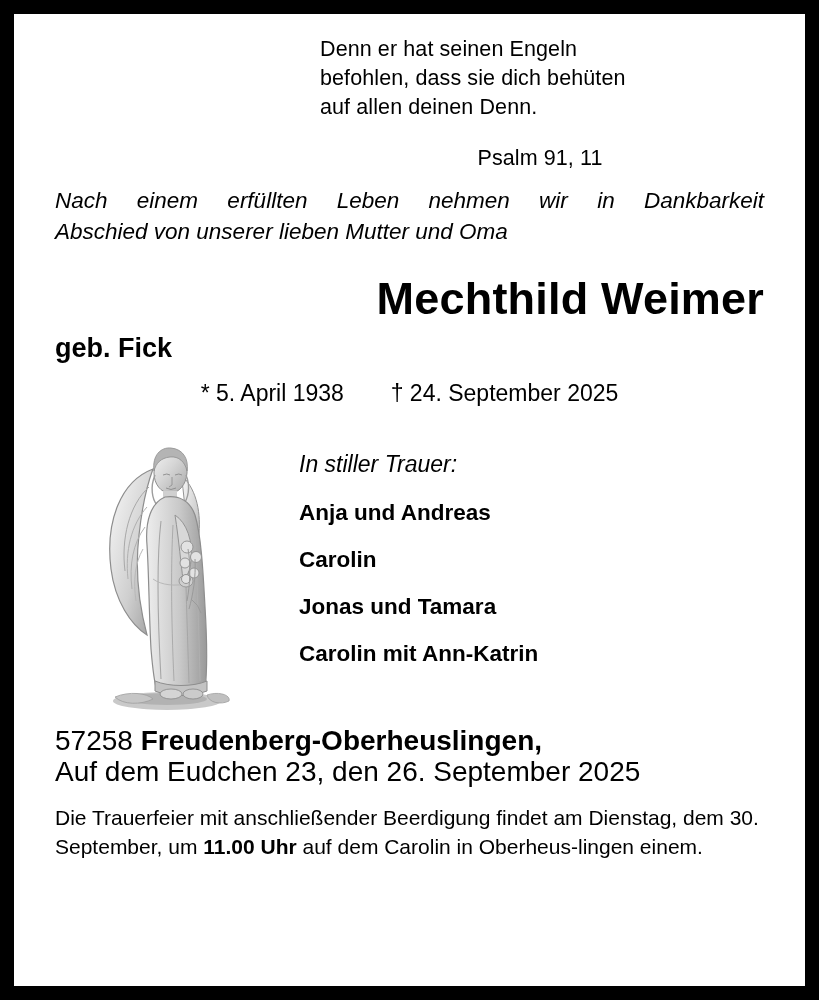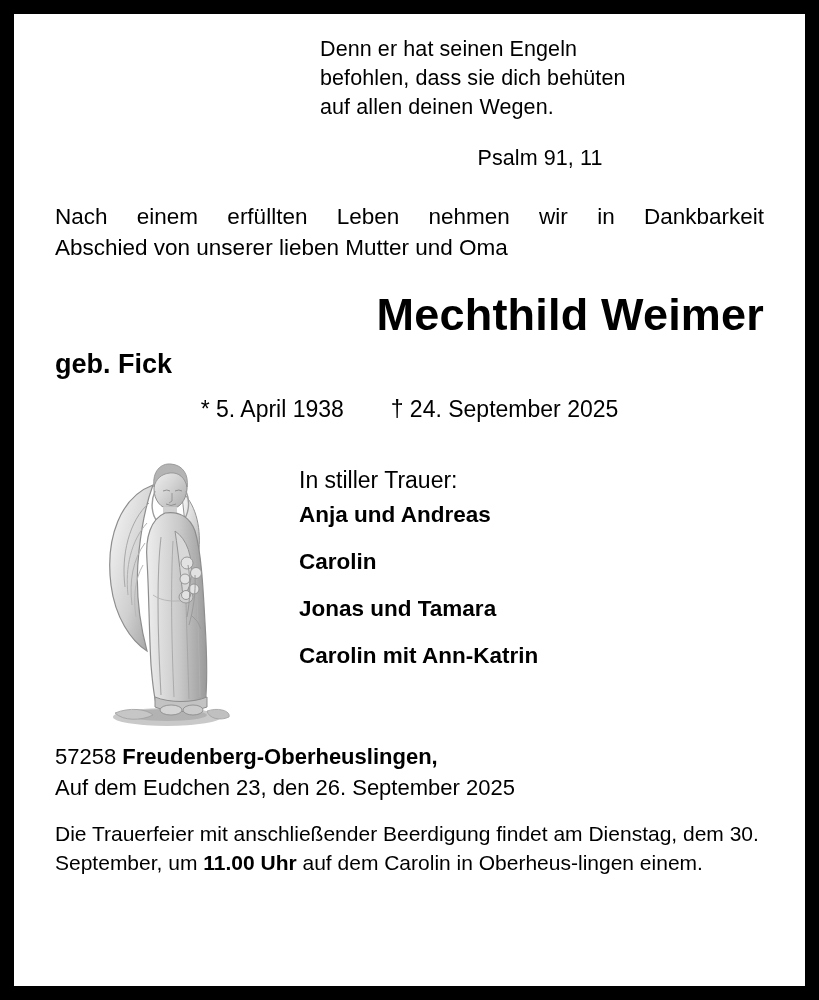--- a/index.html
+++ b/index.html
@@ -62,23 +62,24 @@
   .verse-line { white-space: nowrap; }
   .verse-ref {
     margin-top: 22px;
     text-align: center;
     padding-right: 4px;
     font-size: 21.5px;
   }
 
   
   .intro {
-    margin-top: 28px;
+    margin-top: 12px;
     font-size: 22.5px;
     line-height: 31px;
+    font-style: italic;
   }
   .intro-line-1 {
     text-align: justify;
     text-align-last: justify;
     white-space: normal;
   }
   .intro-line-2 { }
 
   
   .name {
@@ -118,32 +119,33 @@
     height: 290px;
     display: block;
   }
   .mourners {
     flex: 1 1 auto;
     padding-top: 22px;
     padding-left: 14px;
   }
   .mourn-head {
     font-size: 23px;
-    margin-bottom: 8px;
+    margin-bottom: 22px;
+    font-style: italic;
   }
   .mourn-name {
     font-size: 22.5px;
     font-weight: bold;
     margin-bottom: 21px;
   }
 
   
   .location {
     margin-top: 6px;
-    font-size: 22px;
+    font-size: 28px;
     line-height: 31px;
   }
   .location .bold { font-weight: bold; }
 
   
   .ceremony {
     margin-top: 16px;
     font-size: 21px;
     line-height: 29px;
   }
@@ -154,21 +156,21 @@
 
 <div class="page">
   <div class="border-outer"></div>
   <div class="border-inner"></div>
 
   <div class="content">
 
     <div class="verse">
       <div class="verse-line">Denn er hat seinen Engeln</div>
       <div class="verse-line">befohlen, dass sie dich behüten</div>
-      <div class="verse-line">auf allen deinen Wegen.</div>
+      <div class="verse-line">auf allen deinen Denn.</div>
       <div class="verse-ref">Psalm 91, 11</div>
     </div>
 
     <div class="intro">
       <div class="intro-line-1">Nach einem erfüllten Leben nehmen wir in Dankbarkeit</div>
       <div class="intro-line-2">Abschied von unserer lieben Mutter und Oma</div>
     </div>
 
     <div class="name">Mechthild Weimer</div>
     <div class="maiden">geb. Fick</div>

